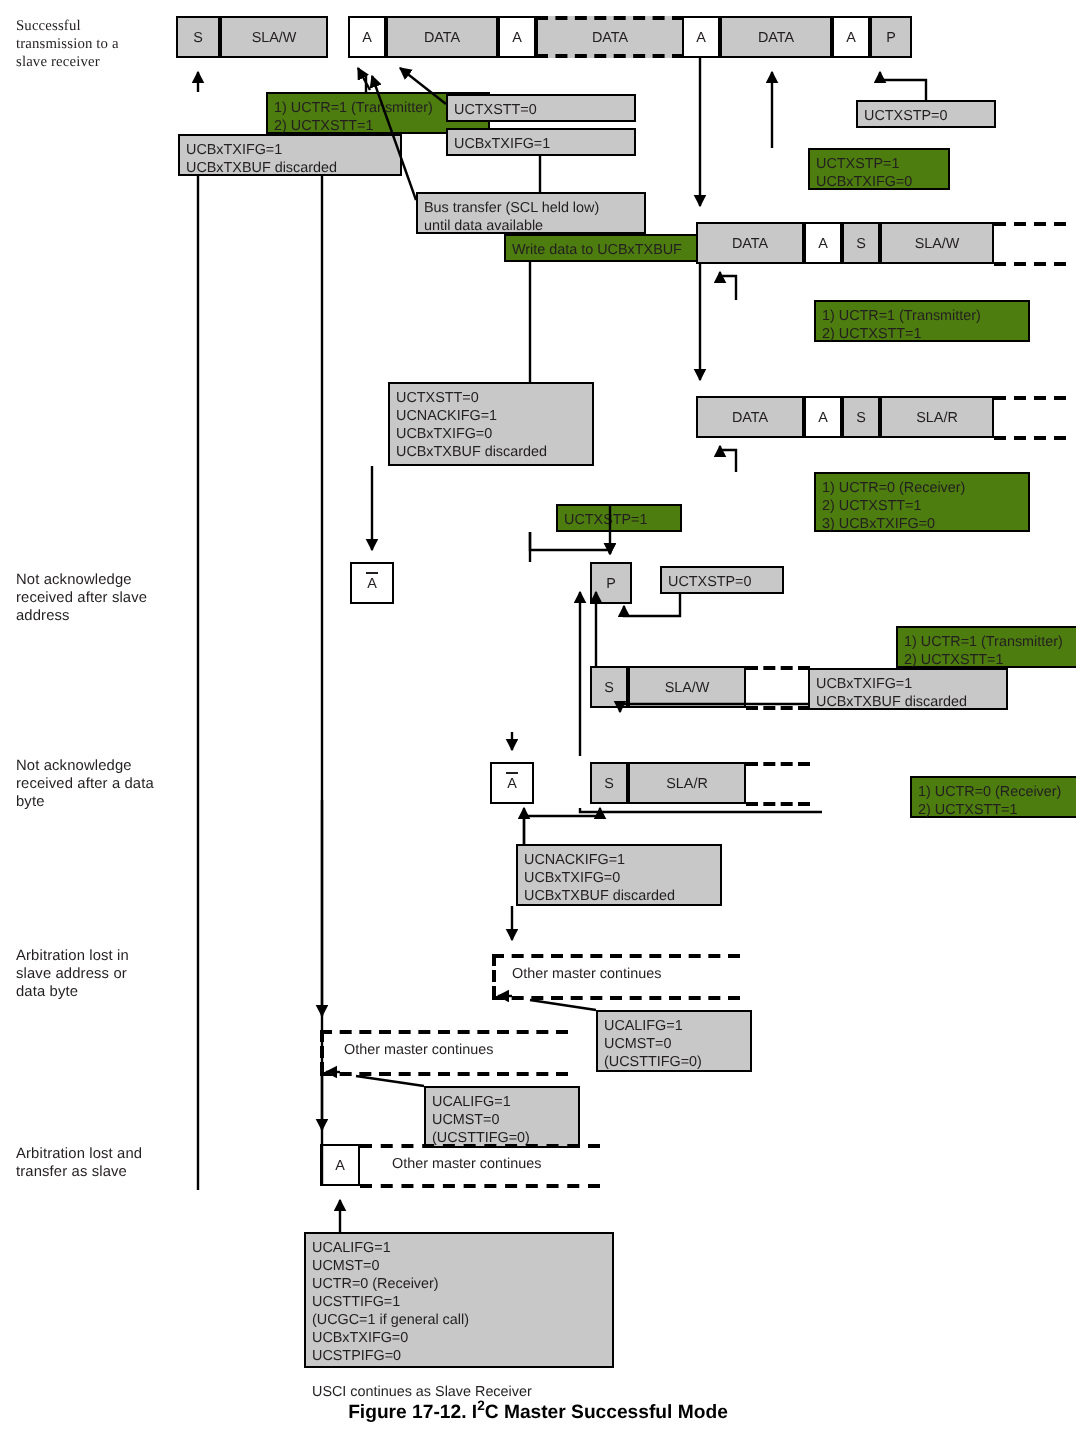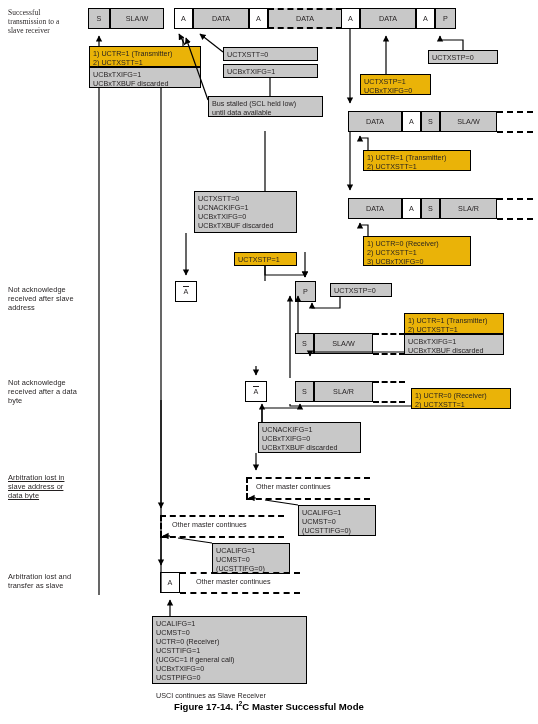--- a/index.html
+++ b/index.html
@@ -51,21 +51,21 @@
     position: absolute;
     box-sizing: border-box;
     border: 1.2px solid #000;
     background: #c8c8c8;
     font-size: 7.2px;
     line-height: 9.1px;
     padding: 1.5px 3px 2px 3px;
     color: #231f20;
     white-space: pre-line;
   }
-  .note.white { background: #eab308; }
+  .note.white { background: #4d7c0f; margin-left: 44px; }
 
   
   .dash-h {
     position: absolute;
     height: 0;
     border-top: 2.4px dashed #000;
   }
   .dash-v {
     position: absolute;
     width: 0;
@@ -100,21 +100,21 @@
 
   <div class="rowlabel" style="left:8px; top:8px; width:78px;font-family:Liberation Serif, serif;">Successful
 transmission to a
 slave receiver</div>
   <div class="rowlabel" style="left:8px; top:285px; width:82px;">Not acknowledge
 received after slave
 address</div>
   <div class="rowlabel" style="left:8px; top:378px; width:82px;">Not acknowledge
 received after a data
 byte</div>
-  <div class="rowlabel" style="left:8px; top:473px; width:82px;text-decoration:underline;">Arbitration lost in
+  <div class="rowlabel" style="left:8px; top:473px; width:82px;">Arbitration lost in
 slave address or
 data byte</div>
   <div class="rowlabel" style="left:8px; top:572px; width:82px;">Arbitration lost and
 transfer as slave</div>
 
   <div class="cell" style="left:88px; top:8px; width:22px; height:21px;">S</div>
   <div class="cell" style="left:110px; top:8px; width:54px; height:21px;">SLA/W</div>
   <div class="cell white" style="left:174px; top:8px; width:19px; height:21px;">A</div>
   <div class="cell" style="left:193px; top:8px; width:56px; height:21px;">DATA</div>
   <div class="cell white" style="left:249px; top:8px; width:19px; height:21px;">A</div>
@@ -129,22 +129,23 @@
   <div class="cell" style="left:435px; top:8px; width:21px; height:21px;">P</div>
 
   <div class="note white" style="left:89px; top:46px; width:112px; height:21px;">1) UCTR=1 (Transmitter)
 2) UCTXSTT=1</div>
   <div class="note" style="left:89px; top:67px; width:112px; height:21px;">UCBxTXIFG=1
 UCBxTXBUF discarded</div>
 
   <div class="note" style="left:223px; top:47px; width:95px; height:14px;">UCTXSTT=0</div>
   <div class="note" style="left:223px; top:64px; width:95px; height:14px;">UCBxTXIFG=1</div>
 
-  <div class="note" style="left:208px; top:96px; width:115px; height:21px;">Bus stalled (SCL held low)
+  <div class="note" style="left:208px; top:96px; width:115px; height:21px;">Bus transfer (SCL held low)
 until data available</div>
+  <div class="note white" style="left:208px; top:117px; width:115px; height:14px;">Write data to UCBxTXBUF</div>
 
   <div class="note" style="left:428px; top:50px; width:70px; height:14px;">UCTXSTP=0</div>
   <div class="note white" style="left:360px; top:74px; width:71px; height:21px;">UCTXSTP=1
 UCBxTXIFG=0</div>
 
   <div class="cell" style="left:348px; top:111px; width:54px; height:21px;">DATA</div>
   <div class="cell white" style="left:402px; top:111px; width:19px; height:21px;">A</div>
   <div class="cell" style="left:421px; top:111px; width:19px; height:21px;">S</div>
   <div class="cell" style="left:440px; top:111px; width:57px; height:21px;">SLA/W</div>
   <div class="dash-h" style="left:497px; top:111px; width:36px;"></div>
@@ -295,16 +296,16 @@
       <path d="M212,543 L178,538"></path>
       <path d="M170,536 L163,536" marker-end="url(#ah)"></path>
 
       <path d="M161,400 L161,508" marker-end="url(#ah)"></path>
       <path d="M161,536 L161,565" marker-end="url(#ah)"></path>
       <path d="M170,616 L170,600" marker-end="url(#ah)"></path>
     </g>
   </svg>
 
   <div class="caption" style="top:700px;">
-    <span>Figure 17-14. I</span><sup>2</sup><span>C Master Successful Mode</span>
+    <span>Figure 17-12. I</span><sup>2</sup><span>C Master Successful Mode</span>
   </div>
 
 </div>
 
 </body></html>

